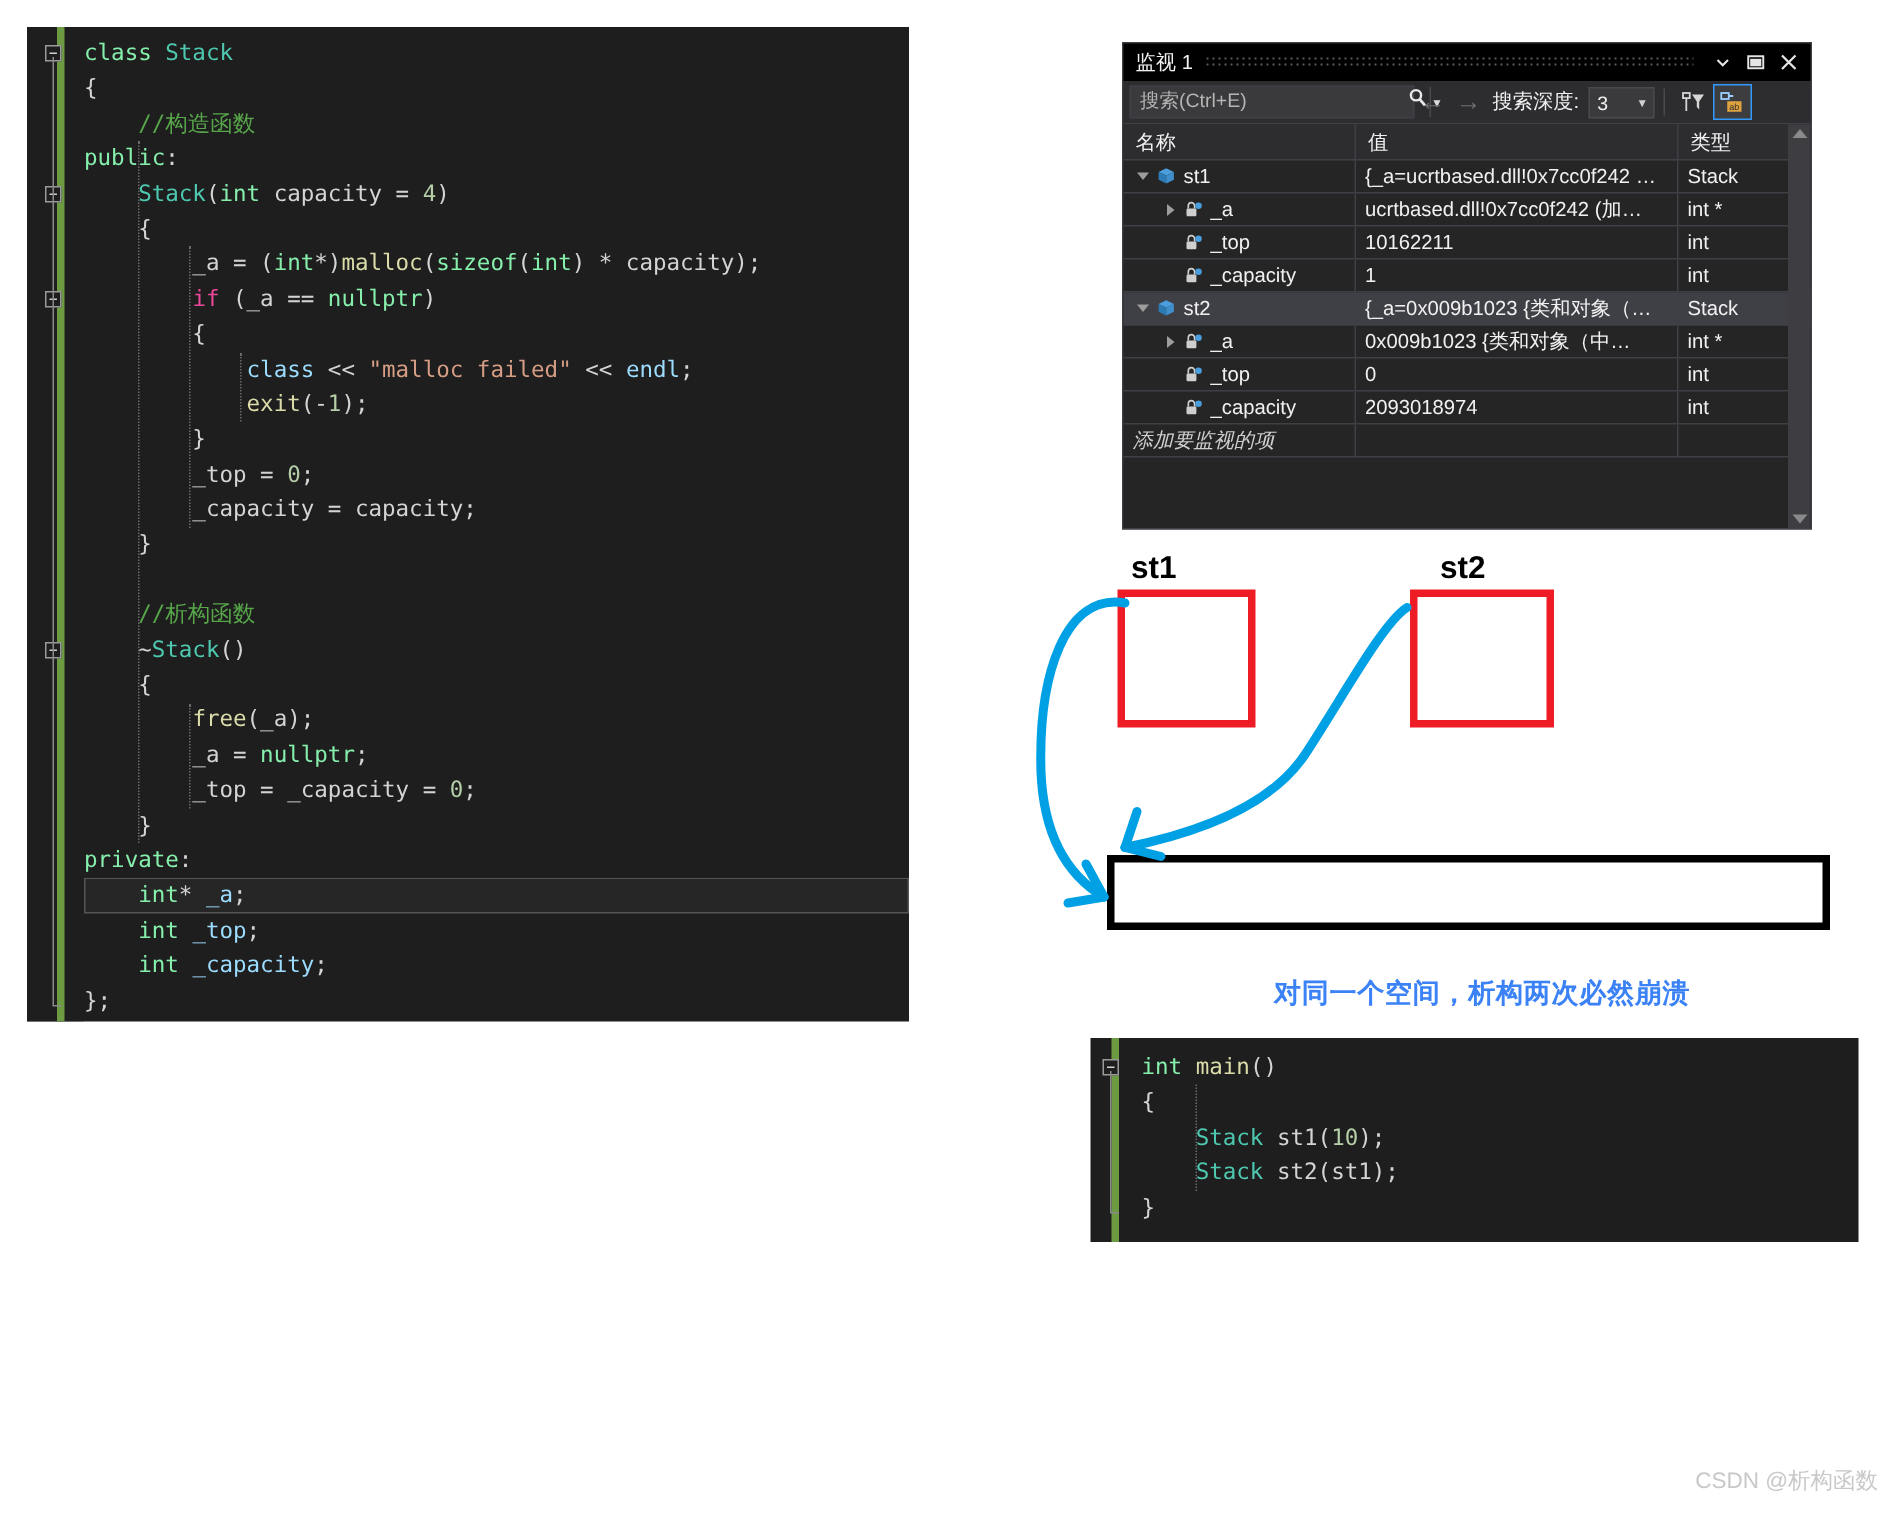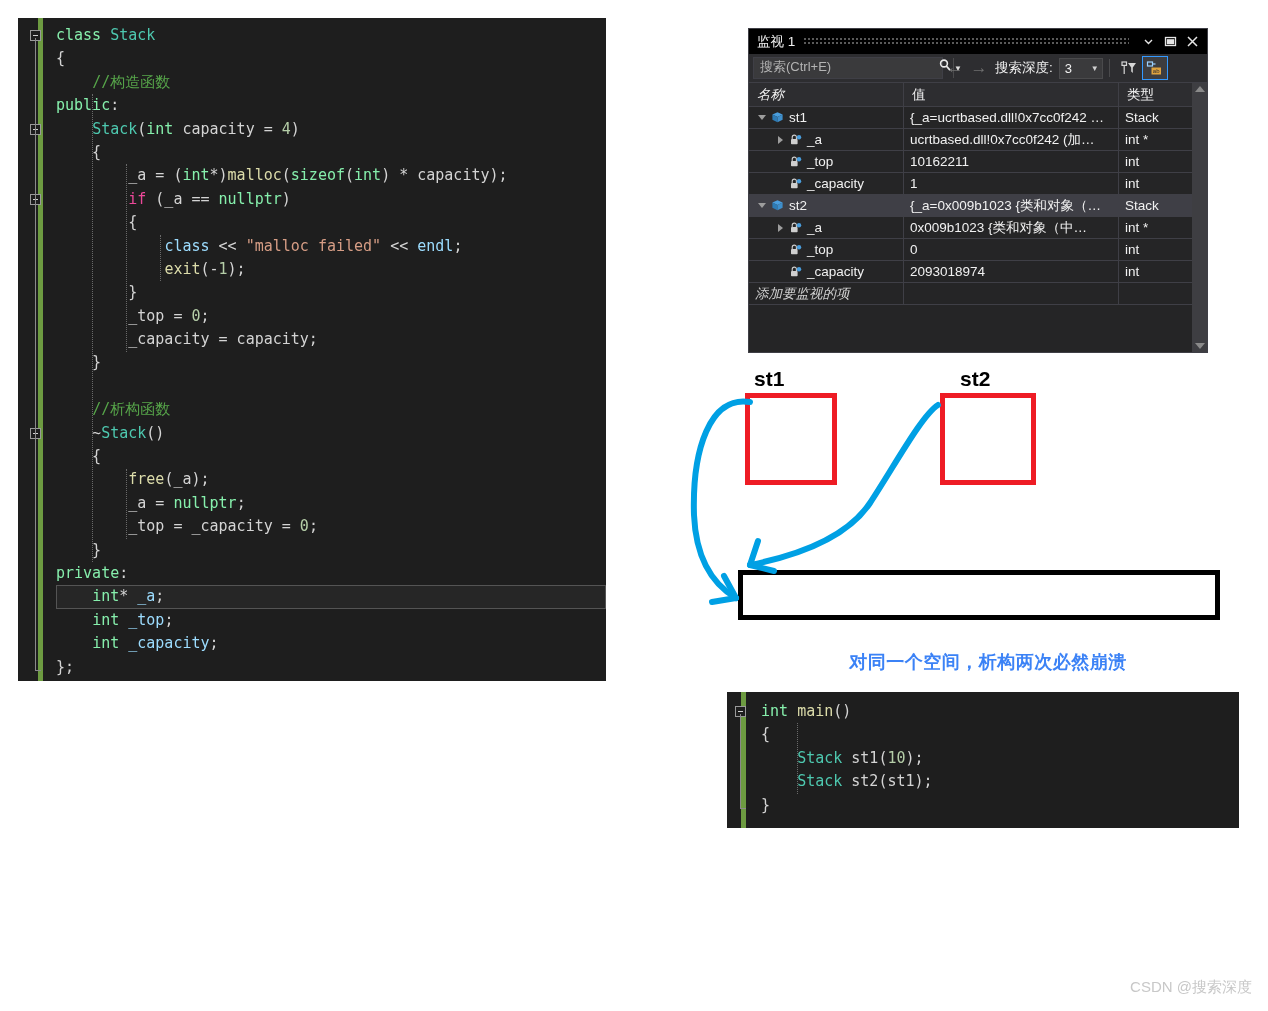--- a/index.html
+++ b/index.html
@@ -128,21 +128,21 @@
   
   .watch-grid{
     position:absolute;left:0;right:0;top:53px;bottom:0;background:#252526;
     border-top:1px solid #3f3f46;
   }
   .wg-head{
     display:flex;height:23px;background:#2d2d30;border-bottom:1px solid #3f3f46;
     color:#f1f1f1;font-size:13.5px;
   }
   .wg-head>div{display:flex;align-items:center;padding-left:8px;box-sizing:border-box;}
-  .col-name{width:155px;border-right:1px solid #3f3f46;font-style:italic;}
+  .col-name{width:155px;border-right:1px solid #3f3f46;}
   .col-value{width:215px;border-right:1px solid #3f3f46;}
   .col-type{width:72px;}
   .wg-row{
     display:flex;height:21px;border-bottom:1px solid #3f3f46;
     color:#f1f1f1;font-size:13.5px;align-items:stretch;
   }
   .wg-row.selected{background:#3f3f46;}
   .cell{display:flex;align-items:center;box-sizing:border-box;overflow:hidden;
         white-space:nowrap;}
   .cell.name{width:155px;border-right:1px solid #3f3f46;}
@@ -483,13 +483,13 @@
       <div class="cl"><span class="pl">    </span><span class="ty">Stack</span><span class="pl"> st1(</span><span class="nm">10</span><span class="pl">);</span></div>
       <div class="cl"><span class="pl">    </span><span class="ty">Stack</span><span class="pl"> st2(st1);</span></div>
       <div class="cl"><span class="pl">}</span></div>
       <div class="fold" style="top: 6px; left: -26px;"></div>
       <div class="rail" style="top: 14px; height: 93.6px; left: -21px;"></div>
       <div class="rail-end" style="top: 107.6px; left: -21px;"></div>
       <div class="iguide" style="top: 23.4px; height: 70.2px; left: 36px;"></div>
     </div>
 </div>
 
-<div class="watermark">CSDN @搜索深度</div>
+<div class="watermark">CSDN @析构函数</div>
 
 </body></html>

